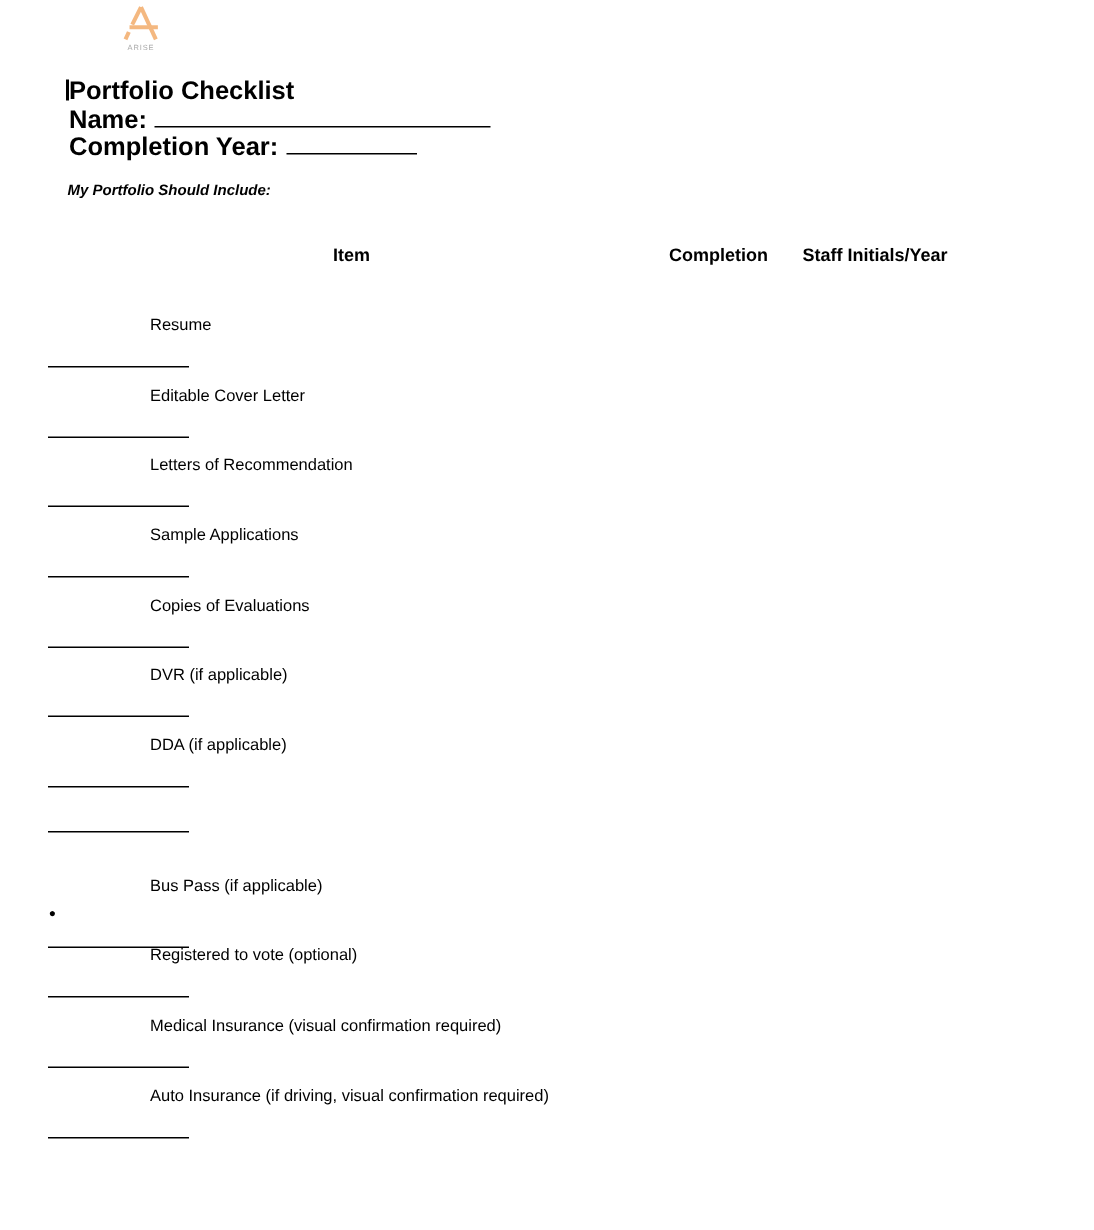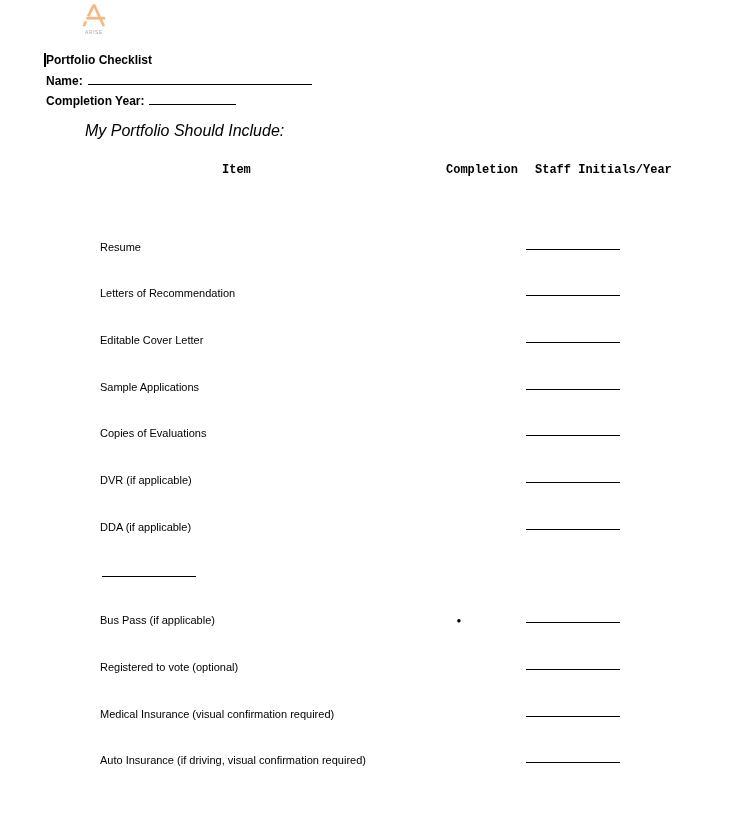--- a/index.html
+++ b/index.html
@@ -11,40 +11,40 @@
   
   .logo { position:absolute; left:74px; top:2px; width:40px; text-align:center; }
   .logo svg { display:block; margin:0 auto; }
   .logo-word { font-size:5px; color:#a9a9a9; letter-spacing:0.6px; margin-top:0px;
                font-family:"Liberation Sans", sans-serif; }
 
   
   .caret { position:absolute; left:44px; top:53px; width:1.5px; height:14px; background:#000; }
 
   
-  .title-block { position:absolute; left:46px; top:52px; font-size:12px; font-weight:bold;
+  .title-block { position:absolute; left:46px; top:52px; font-size:17px; font-weight:bold;
                  line-height:17.6px; white-space:nowrap; }
   .blank { display:inline-block; border-bottom:1.5px solid #000; height:14px;
            vertical-align:baseline; }
   .name-blank { width:224px; margin-left:5px; }
   .year-blank { width:87px; margin-left:5px; }
 
-  .section-heading { position:absolute; left:45px; top:122px; font-size:16px;
-                     font-weight:normal; font-style:italic;margin-left:40px; }
+  .section-heading { position:absolute; left:45px; top:122px; font-size:10px;
+                     font-weight:bold; font-style:italic; }
 
   
   .thead { position:absolute; top:164px; left:0; width:100%; height:16px;
-           font-weight:bold; font-size:12px; line-height:13px;font-family:Liberation Mono, monospace; }
+           font-weight:bold; font-size:12px; line-height:13px; }
   .th-item       { position:absolute; left:222px; }
   .th-completion { position:absolute; left:435px;margin-left:11px; }
   .th-staff      { position:absolute; left:535px; }
 
   
   .rows { position:absolute; top:207px; left:0; width:729px; }
-  .row  { height:46.7px; display:flex; align-items:flex-end; }
+  .row  { height:46.7px; display:flex; align-items:flex-start;flex-direction:column; }
   .cell-item { box-sizing:border-box; padding:4px 0 0 100px; width:424px;
                font-size:11px; line-height:13px; }
   .cell-completion { box-sizing:border-box; width:70px; padding-top:4px;
                      text-align:center; font-size:8px; line-height:13px; }
   .cell-staff { box-sizing:border-box; padding:4px 0 0 32px; }
   .staff-line { display:inline-block; width:94px; height:12px;
                 border-bottom:1.6px solid #000; }
 </style>
 </head>
 <body>
@@ -83,27 +83,27 @@
 
   <div class="rows">
 
     <div class="row">
       <div class="cell-item">Resume</div>
       <div class="cell-completion"></div>
       <div class="cell-staff"><span class="staff-line"></span></div>
     </div>
 
     <div class="row">
-      <div class="cell-item">Letters of Recommendation</div>
+      <div class="cell-item">Editable Cover Letter</div>
       <div class="cell-completion"></div>
       <div class="cell-staff"><span class="staff-line"></span></div>
     </div>
 
     <div class="row">
-      <div class="cell-item">Editable Cover Letter</div>
+      <div class="cell-item">Letters of Recommendation</div>
       <div class="cell-completion"></div>
       <div class="cell-staff"><span class="staff-line"></span></div>
     </div>
 
     <div class="row">
       <div class="cell-item">Sample Applications</div>
       <div class="cell-completion"></div>
       <div class="cell-staff"><span class="staff-line"></span></div>
     </div>
 

